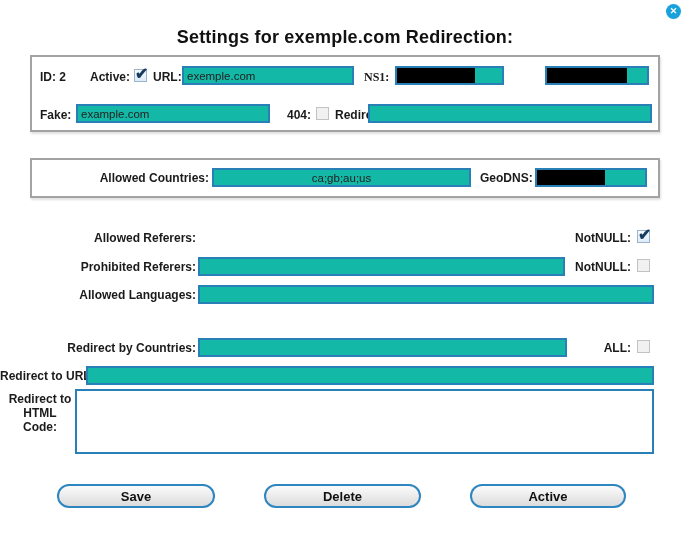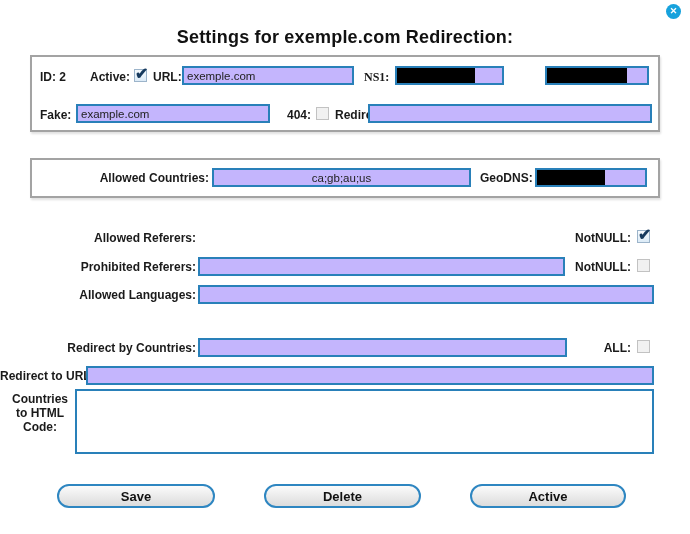--- a/index.html
+++ b/index.html
@@ -15,21 +15,21 @@
                font-weight:bold; text-align:center; line-height:15px; cursor:pointer; }
 
   .groupbox { position:absolute; border:2px solid #a3a3a3; background:#fff;
               box-shadow:1px 2px 2px rgba(0,0,0,0.12); }
   .box1 { left:30px; top:55px; width:630px; height:77px; }
   .box2 { left:30px; top:158px; width:630px; height:40px; }
 
   .lbl { position:absolute; font-size:12px; font-weight:bold; color:#1a1a1a; white-space:nowrap; }
   .lbl.right { text-align:right; }
 
-  .tinput { position:absolute; height:19px; border:2px solid #2980b9; background:#c4b5fd;
+  .tinput { position:absolute; height:19px; border:2px solid #2980b9; background:#14b8a6;
             font-family:"Liberation Sans", sans-serif; font-size:11.5px; color:#222;
             padding:0 3px; outline:none; }
   .tinput.gray { background:#b3b3b3; }
 
   .iwrap { position:absolute; height:19px; }
   .iwrap .tinput { position:absolute; left:0; top:0; width:100%; }
   .redact { position:absolute; left:2px; top:2px; height:15px; background:#000; z-index:2; }
 
   .checkbox { position:absolute; width:13px; height:13px; border:1px solid #9cb4ca;
               background:linear-gradient(#f7fbfe,#dcebf7); cursor:pointer; }
@@ -103,20 +103,20 @@
   <input class="tinput" style="left: 198px; top: 285px; width: 456px;" value="">
 
   <span class="lbl right" style="left:36px; top:341px; width:160px;">Redirect by Countries:</span>
   <input class="tinput" style="left: 198px; top: 338px; width: 369px;" value="">
   <span class="lbl right" style="left:596px; top:341px; width:35px;">ALL:</span>
   <span class="checkbox" style="left:637px; top:340px;" data-checked="false"></span>
 
   <span class="lbl right" style="left:0px; top:369px; width:83px;">Redirect to URL:</span>
   <input class="tinput" style="left: 86px; top: 366px; width: 568px;" value="">
 
-  <span class="lbl" style="left:6px; top:392px; width:68px; text-align:center; white-space:normal;">Countries to HTML Code:</span>
+  <span class="lbl" style="left:6px; top:392px; width:68px; text-align:center; white-space:normal;">Redirect to HTML Code:</span>
   <textarea class="tarea" style="left: 75px; top: 389px; width: 579px; height: 65px;"></textarea>
 
   <button class="btn" style="left:264px; top:484px; width:157px;">Delete</button>
   <button class="btn" style="left:57px; top:484px; width:158px;">Save</button>
   <button class="btn" style="left:470px; top:484px; width:156px;">Active</button>
 
 </div>
 
 </body></html>

